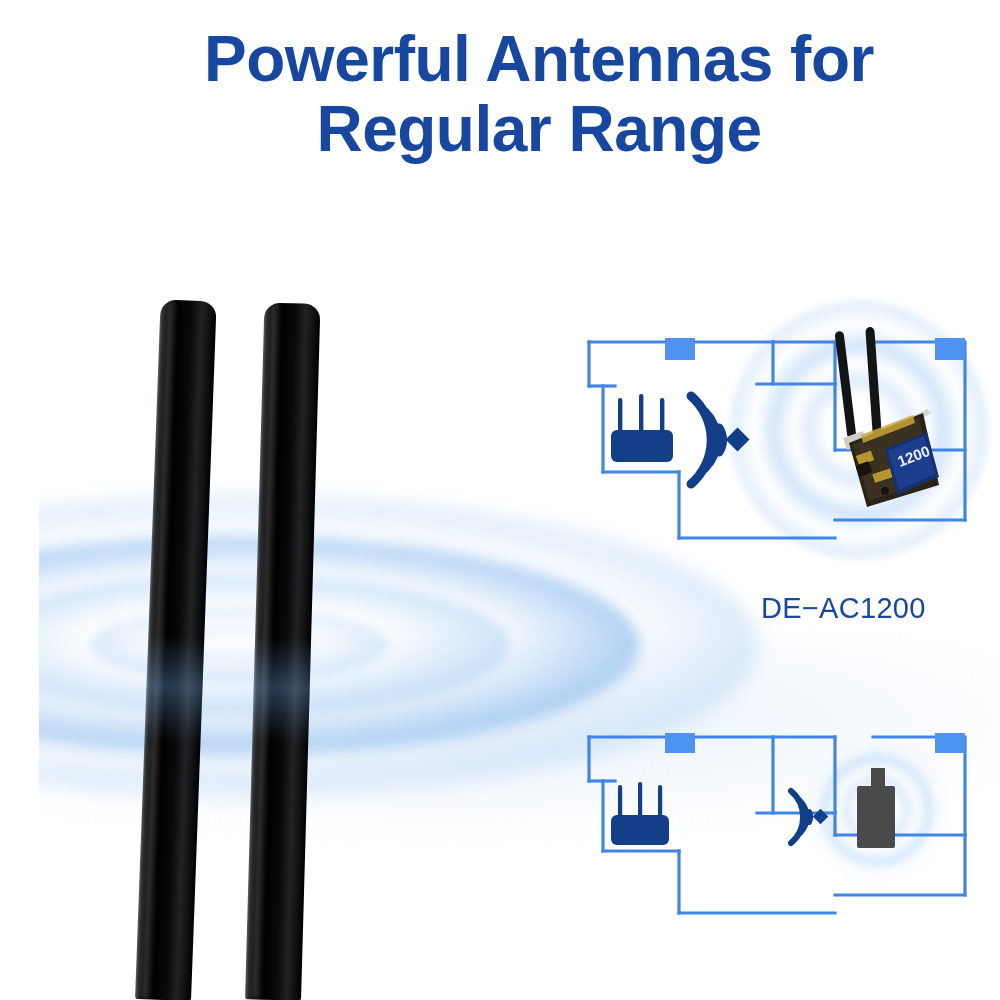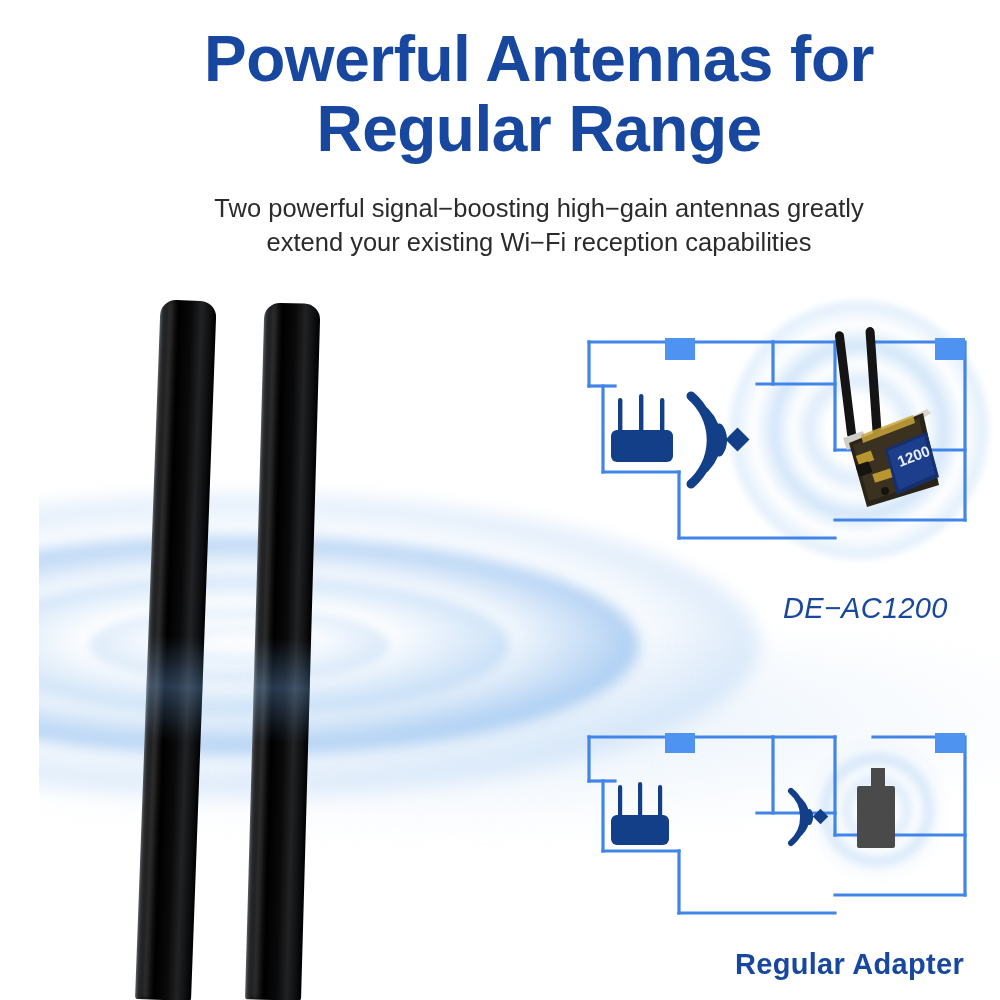--- a/index.html
+++ b/index.html
@@ -137,21 +137,21 @@
   .panel svg { display: block; overflow: visible; }
 
   .label {
     position: absolute;
     z-index: 35;
     color: #17479E;
     font-size: 29px;
     font-weight: 500;
     letter-spacing: 0.3px;
   }
-  #label-ac1200 { left: 744px; top: 592px; font-style: italic; }
+  #label-ac1200 { left: 722px; top: 592px; }
   #label-regular { left: 696px; top: 948px; font-weight: 700; }
 
   
   .glow { position: absolute; border-radius: 50%; pointer-events: none; }
 
   #glow-top {
     left: 690px; top: 300px; width: 260px; height: 260px;
     z-index: 25;
     background:
       radial-gradient(circle at 50% 50%,
@@ -189,24 +189,20 @@
 </head>
 <body>
 
 <div id="page">
 
   <div class="headline">
     <span>Powerful Antennas for</span>
     <span class="l2">Regular Range</span>
   </div>
 
-  <div class="subtitle">
-    <span>Two powerful signal−boosting high−gain antennas greatly</span>
-    <span class="s2">extend your existing Wi−Fi reception capabilities</span>
-  </div>
 
   <div class="sheen"></div>
   <div class="ripple-wrap">
     <div class="rg rg1"></div>
     <div class="rg rg2"></div>
     <div class="rg rg3"></div>
     <div class="rg rg4"></div>
     <div class="rg rg5"></div>
   </div>
 
@@ -334,15 +330,14 @@
 
       <g fill="none" stroke="#123F87" stroke-width="6" stroke-linecap="round">
         <path d="M204 58 A 34 34 0 0 1 204 110"></path>
         <path d="M213 68 A 23 23 0 0 1 213 100"></path>
         <path d="M222 79 A 12 12 0 0 1 222 89"></path>
       </g>
       <rect x="228" y="78" width="11" height="11" fill="#123F87" transform="rotate(45 233.5 83.5)"></rect>
     </svg>
   </div>
 
-  <div class="label" id="label-regular">Regular Adapter</div>
 
 </div>
 
 </body></html>

